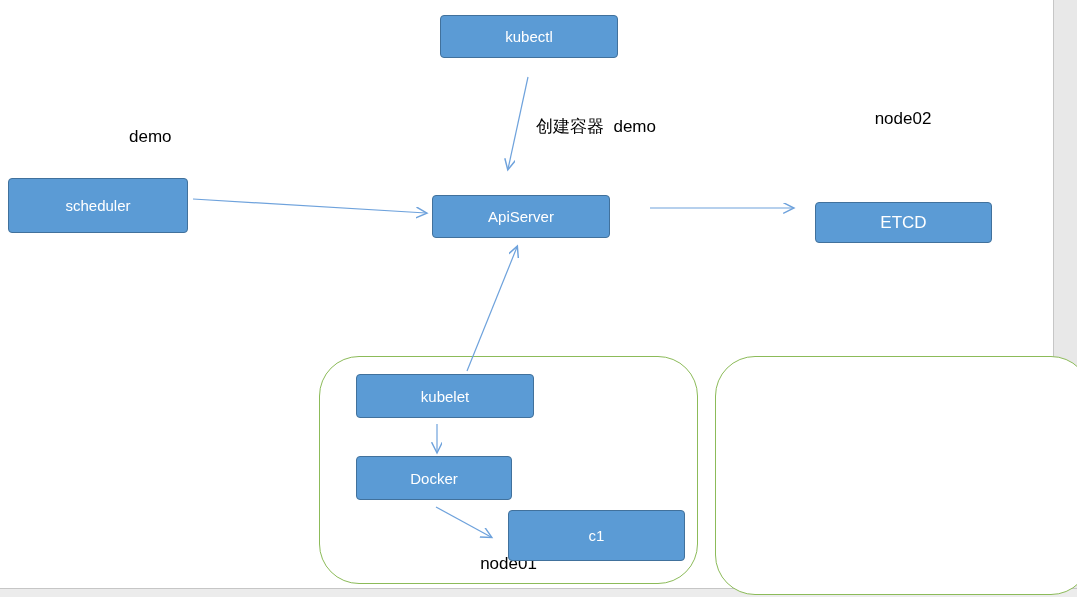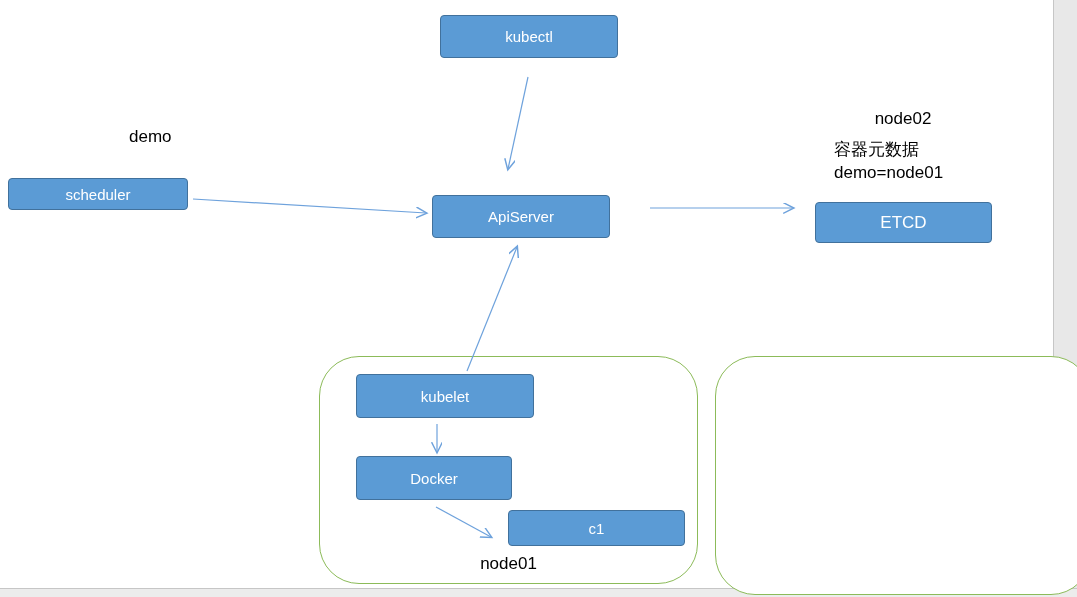--- a/index.html
+++ b/index.html
@@ -69,43 +69,42 @@
     </g>
     <g>
       <line x1="436" y1="507" x2="491" y2="537" stroke="#6ea2dc" stroke-width="1.2" marker-end="url(#arrow)"></line>
     </g>
   </svg>
 
   <div class="shape" style="left:440px; top:15px;  width:178px; height:43px;">
     <span>kubectl</span>
   </div>
 
-  <div class="shape" style="left:8px;   top:178px; width:180px; height:32px;">
+  <div class="shape" style="left:8px;   top:178px; width:180px; height:55px;">
     <span>scheduler</span>
   </div>
 
   <div class="shape" style="left:432px; top:195px; width:178px; height:43px;">
     <span>ApiServer</span>
   </div>
 
   <div class="shape" style="left:815px; top:202px; width:177px; height:41px; font-size:17px;">
     <span>ETCD</span>
   </div>
 
   <div class="shape" style="left:356px; top:374px; width:178px; height:44px;">
     <span>kubelet</span>
   </div>
 
   <div class="shape" style="left:356px; top:456px; width:156px; height:44px;">
     <span>Docker</span>
   </div>
 
-  <div class="shape" style="left:508px; top:510px; width:177px; height:36px;">
+  <div class="shape" style="left:508px; top:510px; width:177px; height:51px;">
     <span>c1</span>
   </div>
 
   <div class="note" style="left:129px; top:125px;text-align:center;">demo</div>
 
+  <div class="note" style="left:536px; top:115px;">创建容器  demo</div>
 
-  <div class="note" style="left:834px; top:138px;">容器元数据
-demo=node01</div>
 
 </div>
 
 </body></html>

